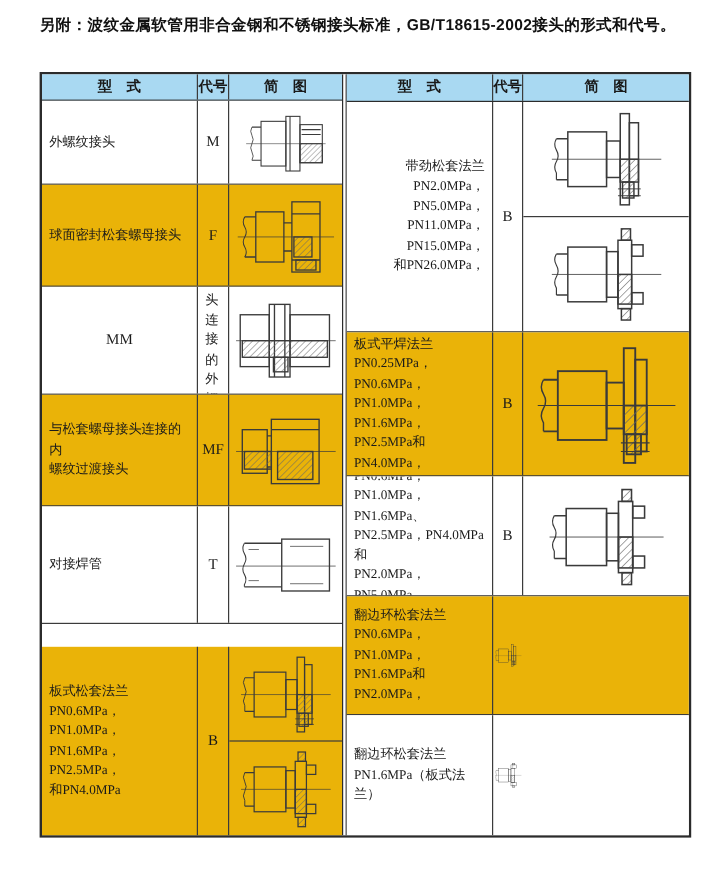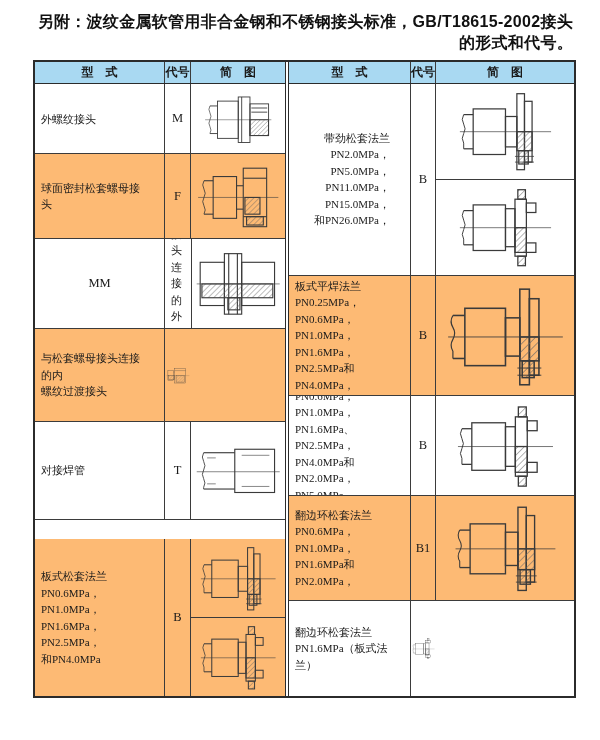--- a/index.html
+++ b/index.html
@@ -1,37 +1,37 @@
 <!DOCTYPE html>
 <html><head>
 <meta charset="utf-8">
 <style>
   html,body{margin:0;padding:0;background:#ffffff;}
   .page{position:relative;width:600px;height:740px;background:#ffffff;overflow:hidden;
         font-family:"Liberation Serif",serif;color:#1a1a1a;}
   .caption{position:absolute;left:33px;top:12px;width:540px;
-        font-family:"Liberation Sans",sans-serif;font-weight:bold;font-size:16px;
-        letter-spacing:0.3px;color:#111;text-align:right;}
+        font-family:"Liberation Sans",sans-serif;font-weight:bold;font-size:13px;
+        letter-spacing:0.3px;color:#111;}
   .table-wrap{position:absolute;left:33px;top:60px;width:543px;height:638px;
         border:2px solid #2b2b2b;box-sizing:border-box;display:flex;background:#fff;}
   .half{display:flex;flex-direction:column;box-sizing:border-box;}
   .half-left{width:250px;}
   .half-right{flex:1;}
   .divider{width:4px;background:#ffffff;border-left:1.5px solid #2b2b2b;border-right:1.5px solid #2b2b2b;box-sizing:border-box;}
   .hrow{display:grid;height:24px;background:#a9d9f2;border-bottom:1.5px solid #2b2b2b;box-sizing:border-box;}
   .hcell{display:flex;align-items:center;justify-content:center;
         font-family:Liberation Sans, sans-serif;font-weight:bold;font-size:12px;
         border-right:1px solid #3b3b3b;box-sizing:border-box;text-align:right;}
   .hcell.last{border-right:none;}
   .trow{display:grid;border-bottom:1px solid #3b3b3b;box-sizing:border-box;background:#ffffff;}
-  .trow.hl{background:#fdba74;}
+  .trow.hl{background:#eab308;}
   .trow.lastrow{border-bottom:none;}
   .cell{border-right:1px solid #3b3b3b;box-sizing:border-box;overflow:hidden;}
   .cell.last{border-right:none;}
-  .ct{display:flex;align-items:center;padding:2px 20px 2px 6px;font-size:11px;
+  .ct{display:flex;align-items:center;padding:2px 6px 2px 6px;font-size:11px;
       line-height:1.5;white-space:pre-line;}
   .cc{display:flex;align-items:center;justify-content:center;font-size:12.5px;}
   .cd{display:flex;flex-direction:column;padding:0;}
   .dcell{flex:1;display:flex;align-items:center;justify-content:center;min-height:0;}
   .dcell.dsplit{border-top:1px solid #3b3b3b;}
   .dcell svg{width:92%;height:90%;}
 </style>
 </head>
 <body>
 
@@ -129,20 +129,23 @@
                   <rect x="8" y="46" width="82" height="16" fill="url(#h3)"></rect>
                   <rect x="38" y="62" width="14" height="14" fill="url(#h3)"></rect>
                 </g>
               </svg>
             </div>
           </div>
         </div>
         <div class="trow hl" style="grid-template-columns: 130px 26px 1fr; height: 100px;">
           <div class="cell ct"><span>与松套螺母接头连接的内
 螺纹过渡接头</span></div>
+          <div class="cell cc">
+            <span>MF</span>
+          </div>
           <div class="cell cd last">
             <div class="dcell">
               <svg viewBox="0 0 100 90" preserveAspectRatio="xMidYMid meet">
                 <defs>
                   <pattern id="h4" width="4.5" height="4.5" patternUnits="userSpaceOnUse" patternTransform="rotate(45)">
                     <line x1="0" y1="0" x2="0" y2="4.5" stroke="#666" stroke-width="1"></line>
                   </pattern>
                 </defs>
                 <g fill="none" stroke="#3a3a3a" stroke-width="1.3">
                   <line x1="2" y1="46" x2="98" y2="46" stroke-width="0.7"></line>
@@ -375,23 +378,20 @@
                   <rect x="63" y="76" width="8" height="10" fill="url(#h11)"></rect>
                 </g>
               </svg>
             </div>
           </div>
         </div>
         <div class="trow hl" style="grid-template-columns: 122px 25px 1fr; height: 105px;">
           <div class="cell ct"><span>翻边环松套法兰
 PN0.6MPa，PN1.0MPa，
 PN1.6MPa和PN2.0MPa，</span></div>
-          <div class="cell cc">
-            <span>B1</span>
-          </div>
           <div class="cell cd last">
             <div class="dcell">
               <svg viewBox="0 0 100 90" preserveAspectRatio="xMidYMid meet">
                 <defs>
                   <pattern id="h12" width="4.5" height="4.5" patternUnits="userSpaceOnUse" patternTransform="rotate(45)">
                     <line x1="0" y1="0" x2="0" y2="4.5" stroke="#666" stroke-width="1"></line>
                   </pattern>
                 </defs>
                 <g fill="none" stroke="#3a3a3a" stroke-width="1.3">
                   <line x1="2" y1="46" x2="98" y2="46" stroke-width="0.7"></line>

